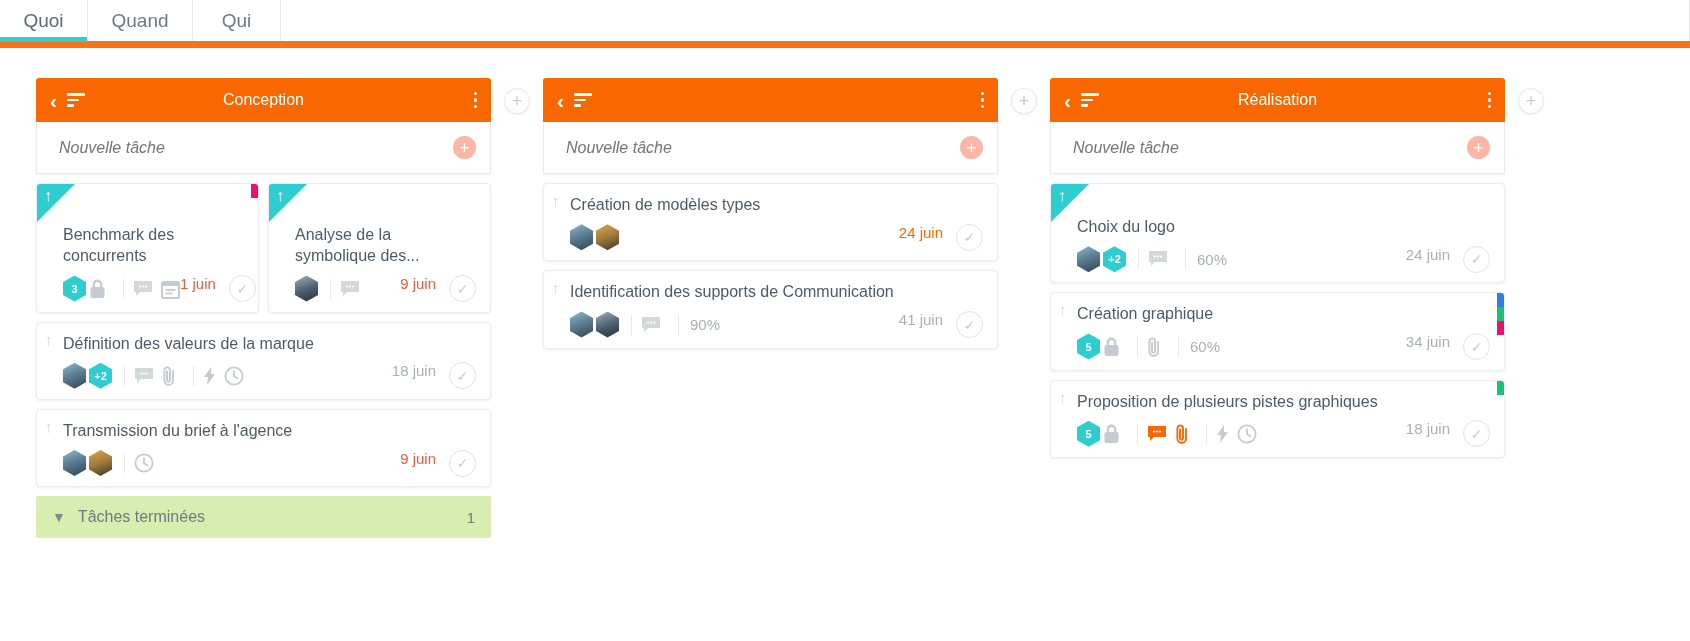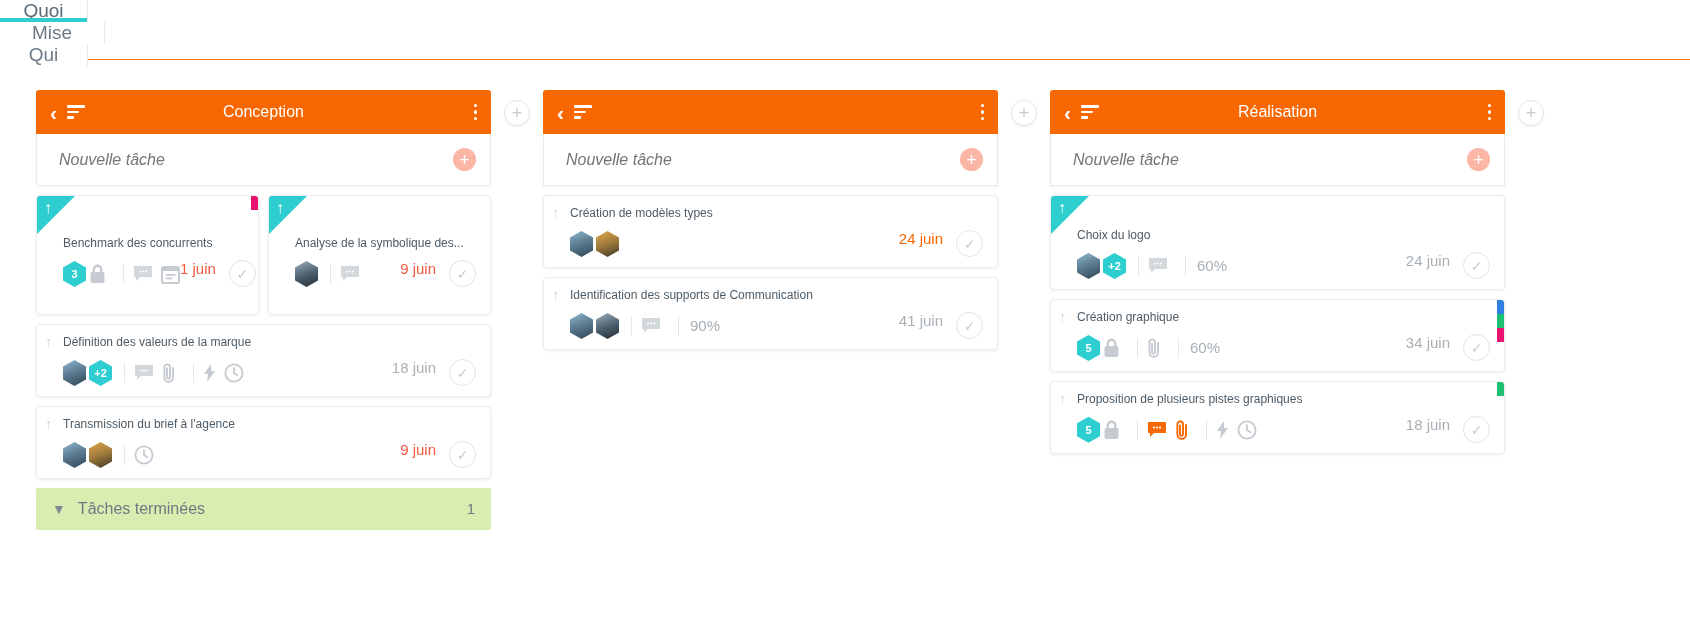--- a/index.html
+++ b/index.html
@@ -6,24 +6,23 @@
   html, body {
     width: 1690px; height: 641px;
     background: #ffffff;
     font-family: "Liberation Sans", sans-serif;
     overflow: hidden;
   }
 
   
   .tabbar {
     display: flex;
-    height: 60px;
-    border-bottom: 1px solid #f97316;
+    height: 48px;
+    border-bottom: 7px solid #f97316;
     background: #ffffff;
-    flex-direction: column;
   }
   .tab {
     width: 88px;
     display: flex;
     align-items: center;
     justify-content: center;
     font-size: 19px;
     color: #6b7a86;
     border-right: 1px solid #e6e8ea;
     position: relative;
@@ -166,21 +165,21 @@
   }
   .small-arrow {
     position: absolute;
     top: 9px; left: 8px;
     color: #d3d8db;
     font-size: 15px;
     line-height: 1;
   }
 
   .card-title {
-    font-size: 12px;
+    font-size: 16px;
     color: #4d5b66;
     line-height: 1.33;
     margin-bottom: 8px;
     word-break: break-word;
   }
   .card.tall .card-title { margin-top: 30px; }
   .card.tall2 .card-title { margin-top: 22px; }
 
   .card-row {
     display: flex;
@@ -259,21 +258,21 @@
   .completed .count { margin-left: auto; color:#6d7a84; font-size: 15px; }
 </style>
 </head>
 <body>
 
 <div class="tabbar">
   <div class="tab active">
       <span>Quoi</span>
     </div>
   <div class="tab wide">
-      <span>Mise</span>
+      <span>Quand</span>
     </div>
   <div class="tab">
       <span>Qui</span>
     </div>
   <div class="tab tabbar-rest"></div>
 </div>
 
 <div class="board" id="board">
     <div class="column-wrap">
       <div class="column">

